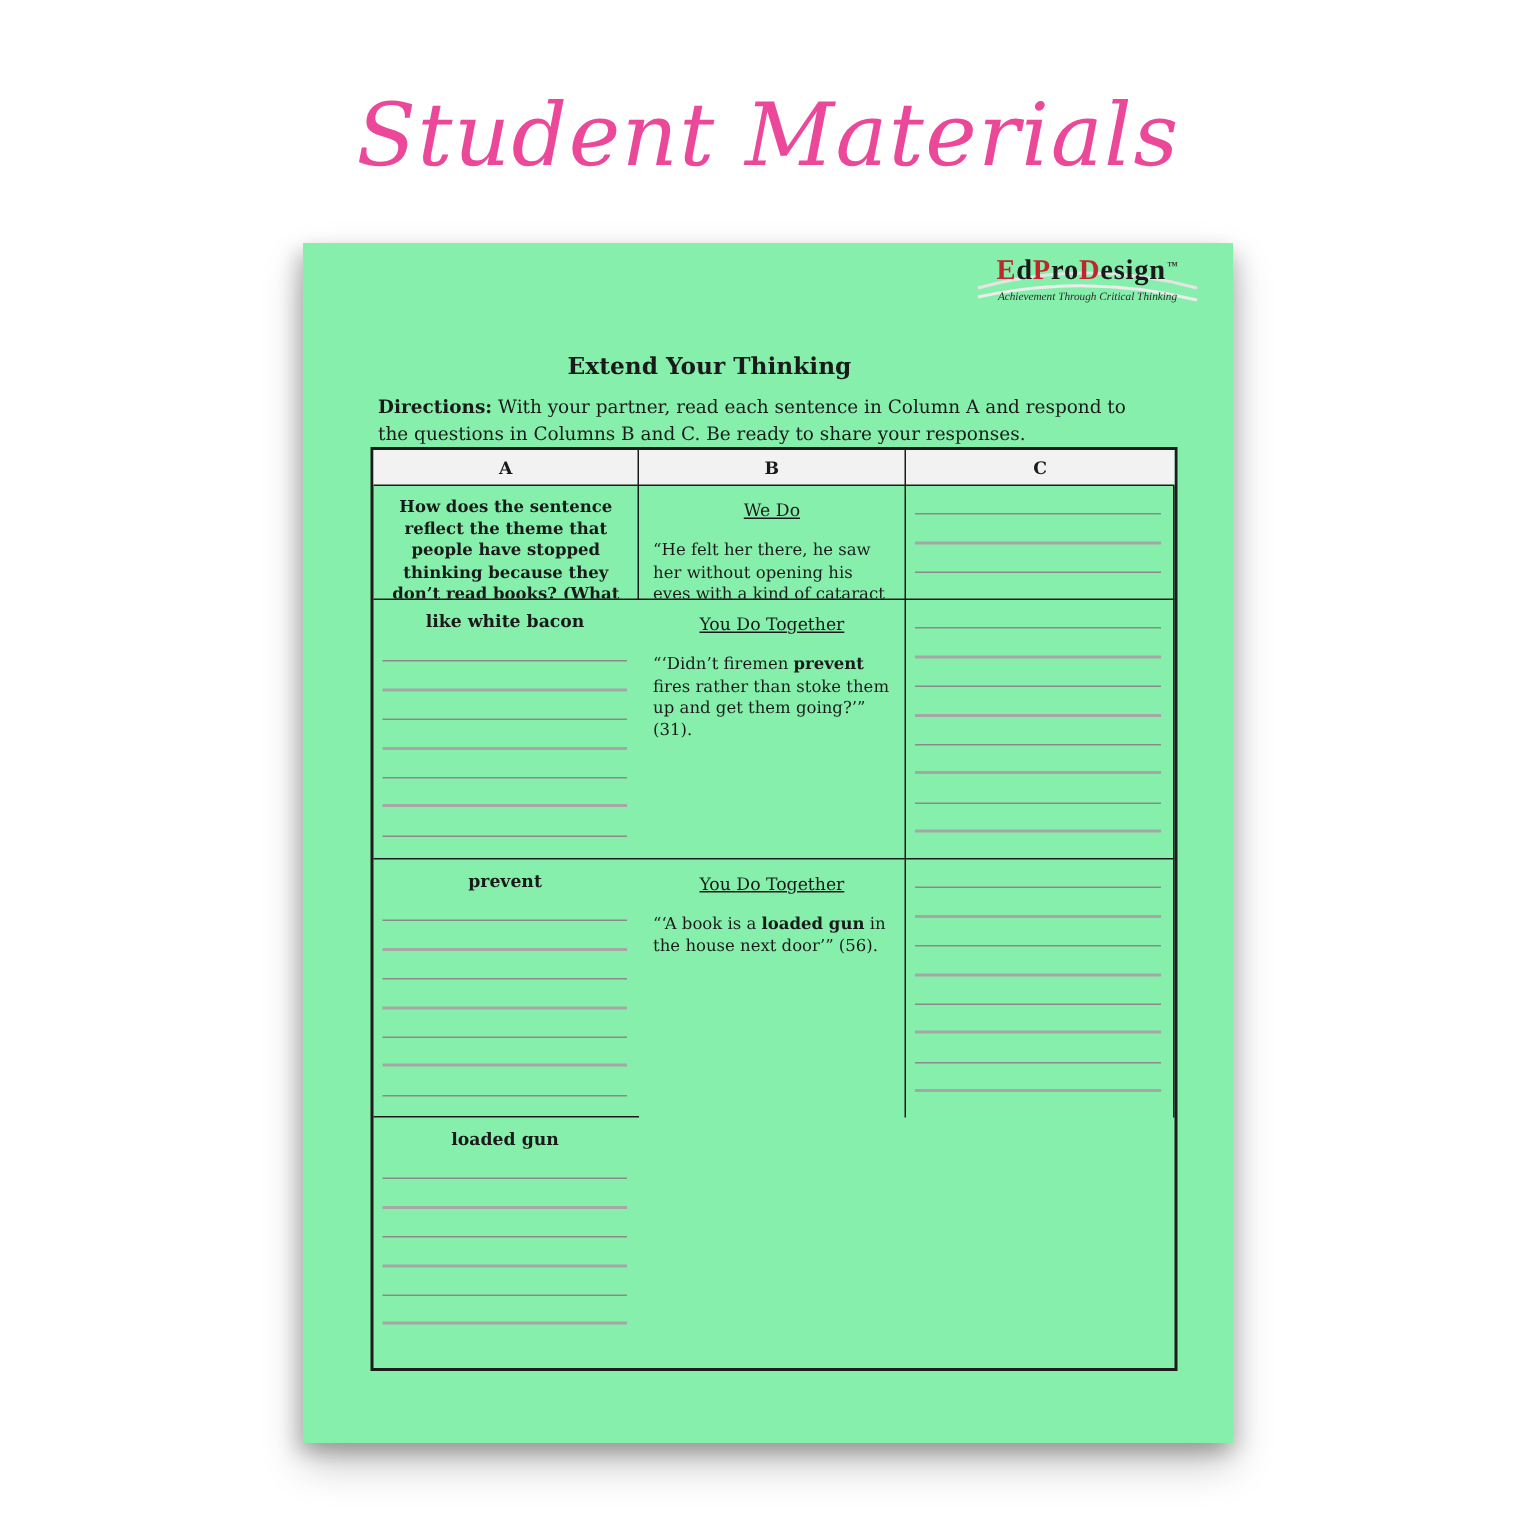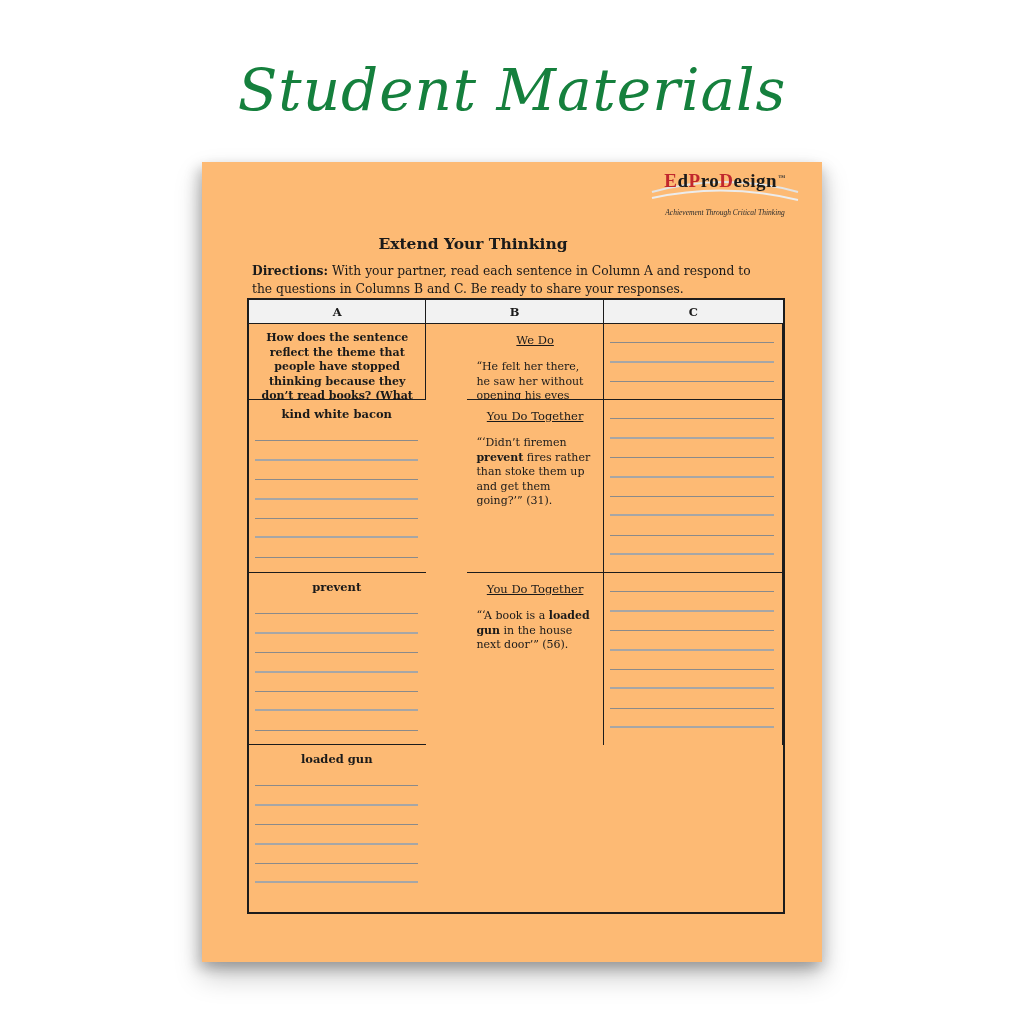--- a/index.html
+++ b/index.html
@@ -3,37 +3,37 @@
 <meta charset="utf-8">
 <style>
   * { margin: 0; padding: 0; box-sizing: border-box; }
   html, body { width: 1024px; height: 1024px; background: #ffffff; overflow: hidden; }
   body { font-family: "DejaVu Serif", serif; color: #1a1a1a; position: relative; }
 
   
   .materials-heading {
     position: absolute; top: 56px; left: 0; width: 1024px;
     text-align: center; font-style: italic; font-weight: 400;
-    font-size: 58px; letter-spacing: 1px; color: #15803d;
+    font-size: 58px; letter-spacing: 1px; color: #ec4899;
     font-family: "DejaVu Serif", serif;
   }
 
   
   .page {
     position: absolute; left: 202px; top: 162px; width: 620px; height: 800px;
-    background: #fdba74;
+    background: #86efac;
     box-shadow: -5px 6px 12px rgba(0,0,0,0.18), 0 14px 26px rgba(0,0,0,0.22), 5px 6px 12px rgba(0,0,0,0.10);
   }
 
   
   .logo { position: absolute; top: 8px; right: 22px; width: 150px; text-align: center; }
   .logo-swoosh { position: absolute; top: 2px; left: 0; width: 150px; height: 36px; }
   .brand { position: relative; font-family: "Liberation Serif", serif; font-weight: 700; font-size: 19px; letter-spacing: .5px; white-space: nowrap; }
   .brand sup { font-size: 7px; color: #333; vertical-align: super; margin-left: 1px; }
-  .tagline { position: relative; font-family: "Liberation Serif", serif; font-style: italic; font-size: 7.5px; color: #2b2b2b; margin-top: 16px; white-space: nowrap; }
+  .tagline { position: relative; font-family: "Liberation Serif", serif; font-style: italic; font-size: 7.5px; color: #2b2b2b; margin-top: 1px; white-space: nowrap; }
 
   
   .fields { position: absolute; top: 52px; left: 50px; width: 512px; display: flex; align-items: baseline; font-size: 12.5px; }
   .fields .lbl { white-space: pre; }
   .rule { display: inline-block; border-bottom: 1px solid #4a4a4a; height: 12px; margin-left: 5px; }
   .rule.name { width: 212px; margin-right: 10px; }
   .rule.period { width: 37px; margin-right: 9px; }
   .rule.date { width: 127px; }
 
   
@@ -47,21 +47,21 @@
     display: grid; grid-template-columns: 1fr 1fr 1.01fr;
     grid-template-rows: 24px 76px 173px 172px 167px;
     border: 2px solid #1c1c1c;
   }
   .cell { border-right: 1px solid #1c1c1c; border-bottom: 1px solid #1c1c1c; position: relative; overflow: hidden; }
   .cell.lastcol { border-right: none; }
   .cell.lastrow { border-bottom: none; }
   .letter { background: #f2f2f2; display: flex; align-items: center; justify-content: center; font-weight: 700; font-size: 11.5px; }
   .qcell { padding: 7px 6px 0 6px; text-align: center; font-weight: 700; font-size: 11px; line-height: 14.6px; }
   .qcell.sentence { display: flex; align-items: center; justify-content: center; padding: 0; }
-  .acell { padding: 9px 9px 0 9px; font-size: 11px; line-height: 14.4px; margin-left: 41px; }
+  .acell { padding: 9px 9px 0 9px; font-size: 11px; line-height: 14.4px; }
   .activity { text-align: center; text-decoration: underline; font-size: 11.5px; margin-bottom: 13px; }
   .quote b { font-weight: 700; }
 
   .linecell { padding: 0 8px 0 6px; }
   .wline { height: 19.4px; border-bottom: 1px solid #8a8a8a; }
   .wline:nth-child(even) { border-bottom-color: #a6a6a6; border-bottom-width: 2px; }
   .boldword { text-align: center; font-weight: 700; font-size: 11.5px; padding-top: 7px; height: 22px; }
   .linecell.withhead .wline:nth-child(odd) { border-bottom-color: #a6a6a6; border-bottom-width: 2px; }
   .linecell.withhead .wline:nth-child(even) { border-bottom-color: #8a8a8a; border-bottom-width: 1px; }
 </style>
@@ -101,21 +101,21 @@
         <div class="wline"></div>
         <div class="wline"></div>
         <div class="wline"></div>
         <div class="wline"></div>
         <div class="wline"></div>
         <div class="wline"></div>
         <div class="wline"></div>
         <div class="wline"></div>
       </div>
     <div class="cell linecell withhead lastcol">
-      <div class="boldword">kind white bacon</div>
+      <div class="boldword">like white bacon</div>
     <div class="wline"></div>
         <div class="wline"></div>
         <div class="wline"></div>
         <div class="wline"></div>
         <div class="wline"></div>
         <div class="wline"></div>
         <div class="wline"></div>
       </div>
 
     <div class="cell acell">

